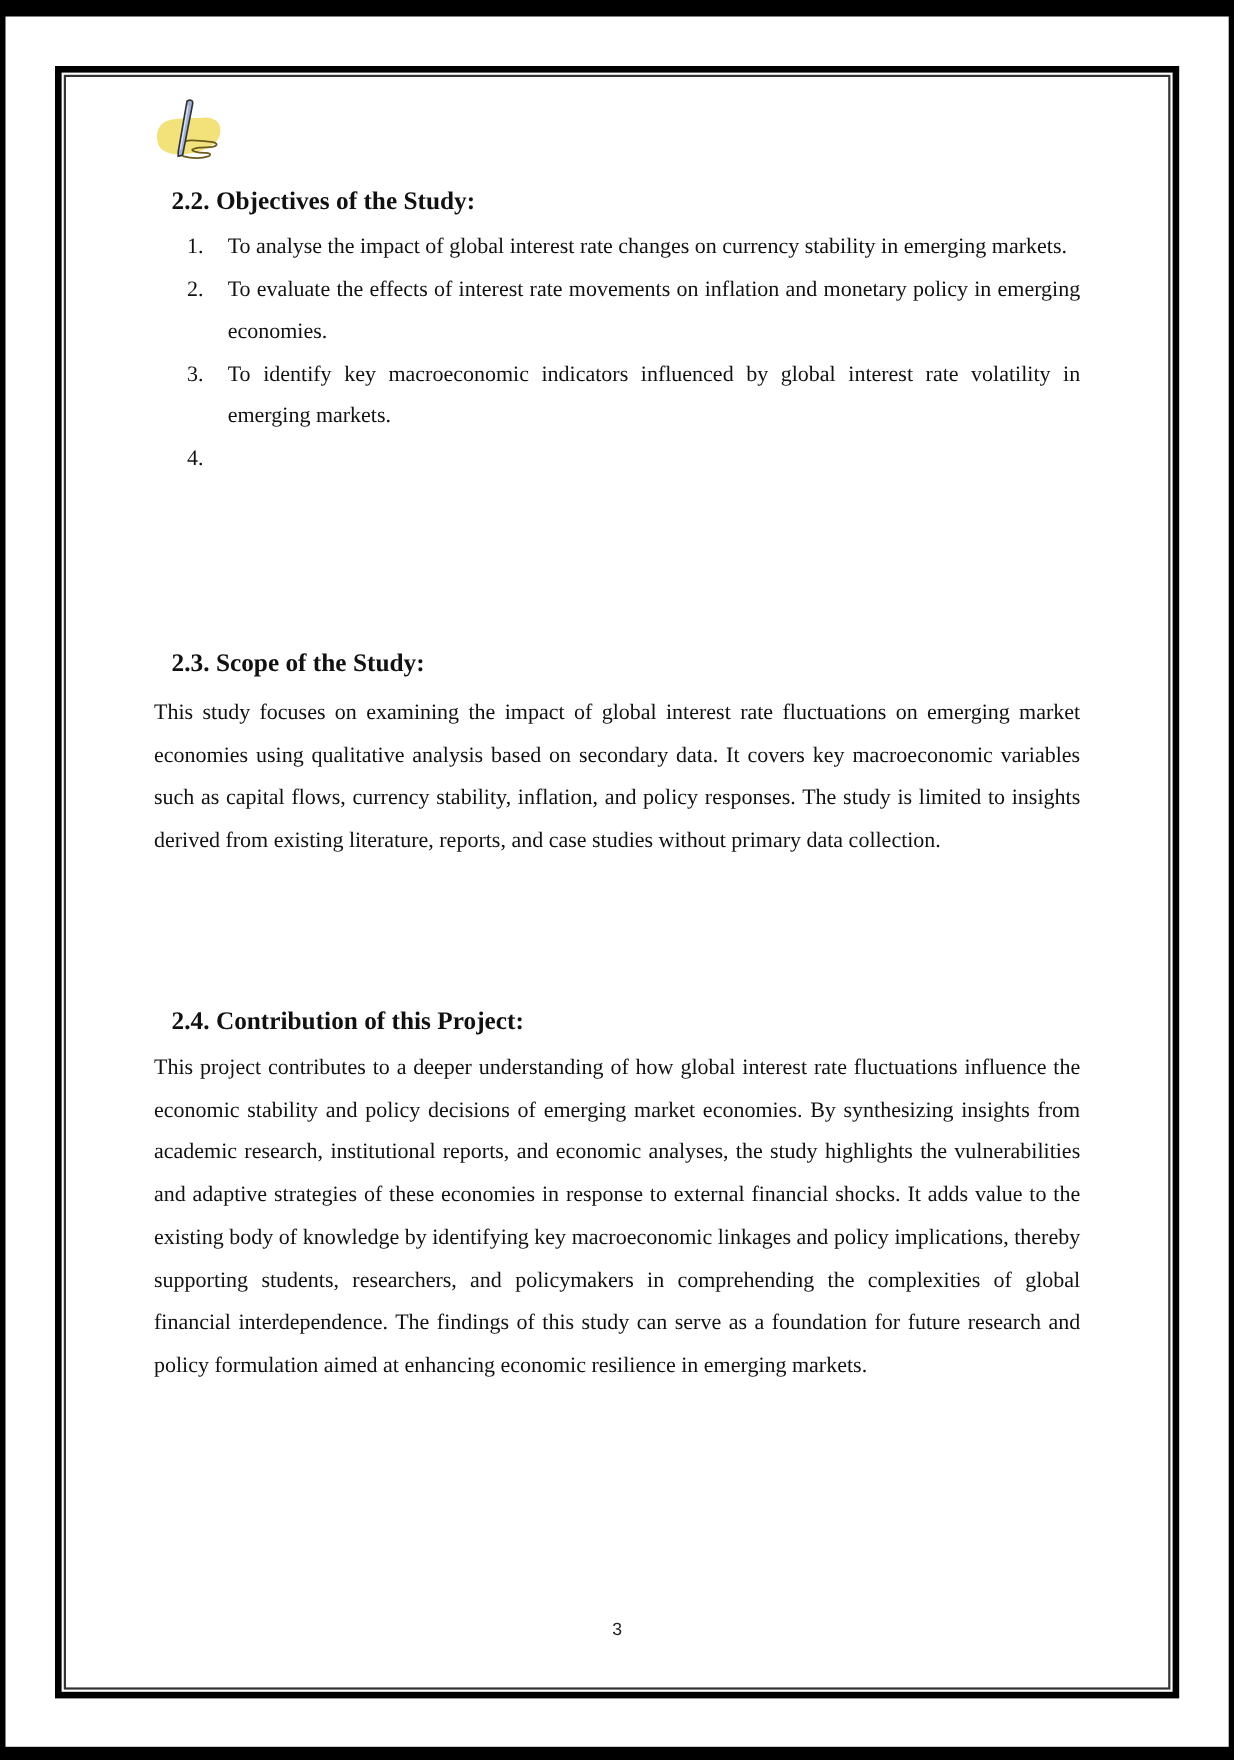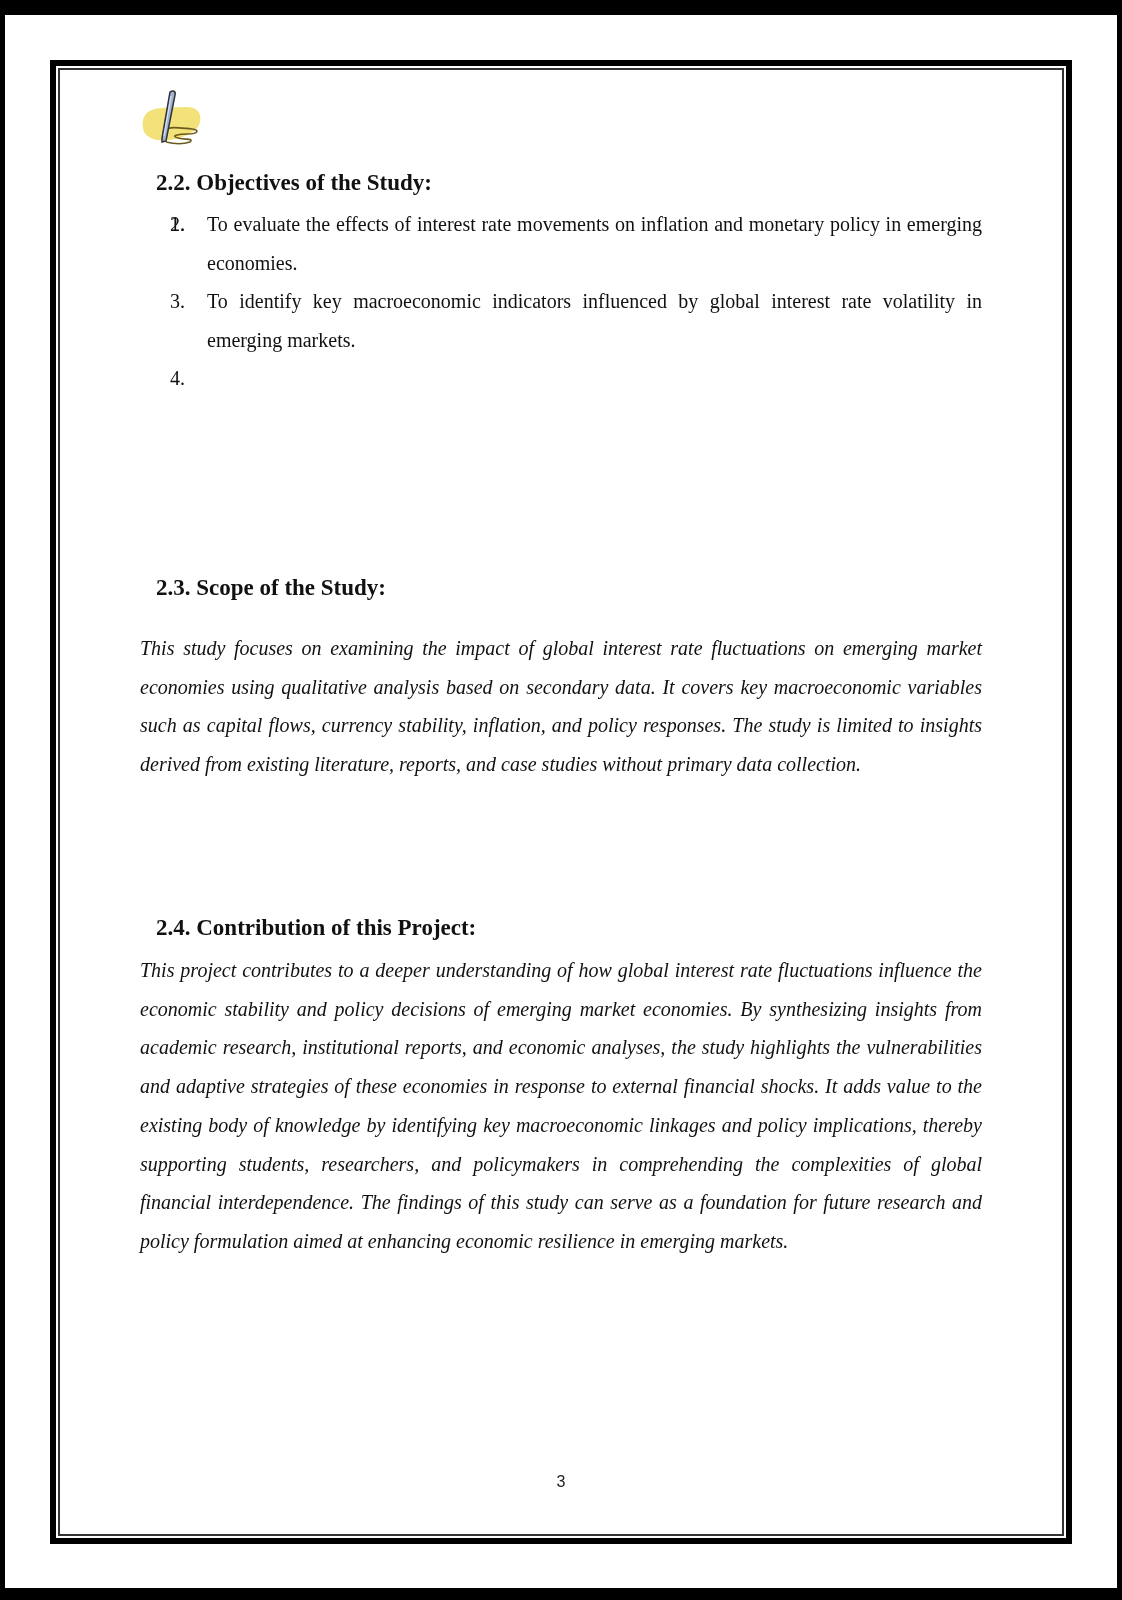--- a/index.html
+++ b/index.html
@@ -64,21 +64,20 @@
   }
   .body-para {
     position: absolute;
     left: 140px;
     width: 842px;
     margin: 0;
     font-size: 20px;
     line-height: 38.7px;
     text-align: justify;
     text-align-last: left;
-    font-style: italic;
   }
   .page-number {
     position: absolute;
     left: 0; width: 1122px;
     top: 1473px;
     text-align: center;
     font-family: "Liberation Sans", "DejaVu Sans", sans-serif;
     font-size: 16px;
     color: #222;
   }
@@ -97,33 +96,34 @@
   <path d="M25 54 L26 42 C30 38, 40 40, 52 41 C60 42, 58 46, 48 46 C38 46, 30 48, 38 50 C46 52, 54 50, 50 54 C44 56, 34 56, 26 54" fill="none" stroke="#6b5a1e" stroke-width="1.6"></path>
   <path d="M30 4 C33 2, 36 3, 35 7 L26 53 L22 54 L22 50 Z" fill="#9fb4d8" stroke="#333" stroke-width="1.5"></path>
   <path d="M31 8 L24 48" stroke="#d8e2f2" stroke-width="1.2"></path>
 </svg>
 
 <h2 class="heading" style="top:152px;">2.2. Objectives of the Study:</h2>
 
 <ol class="objectives">
   <li>
     <span class="num">1.</span>
+    <span>To analyse the impact of global interest rate changes on currency stability in emerging markets.</span>
   </li>
   <li>
     <span class="num">2.</span>
     <span>To evaluate the effects of interest rate movements on inflation and monetary policy in emerging economies.</span>
   </li>
   <li>
     <span class="num">3.</span>
     <span>To identify key macroeconomic indicators influenced by global interest rate volatility in emerging markets.</span>
   </li>
   <li>
     <span class="num">4.</span>
   </li>
 </ol>
 
-<h2 class="heading" style="top:557px;text-align:right;">2.3. Scope of the Study:</h2>
+<h2 class="heading" style="top:572px;text-align:right;">2.3. Scope of the Study:</h2>
 <p class="body-para" style="top:629px;">This study focuses on examining the impact of global interest rate fluctuations on emerging market economies using qualitative analysis based on secondary data. It covers key macroeconomic variables such as capital flows, currency stability, inflation, and policy responses. The study is limited to insights derived from existing literature, reports, and case studies without primary data collection.</p>
 
 <h2 class="heading" style="top:897px;">2.4. Contribution of this Project:</h2>
 <p class="body-para" style="top:951px;">This project contributes to a deeper understanding of how global interest rate fluctuations influence the economic stability and policy decisions of emerging market economies. By synthesizing insights from academic research, institutional reports, and economic analyses, the study highlights the vulnerabilities and adaptive strategies of these economies in response to external financial shocks. It adds value to the existing body of knowledge by identifying key macroeconomic linkages and policy implications, thereby supporting students, researchers, and policymakers in comprehending the complexities of global financial interdependence. The findings of this study can serve as a foundation for future research and policy formulation aimed at enhancing economic resilience in emerging markets.</p>
 
 <div class="page-number">3</div>
 
 </body></html>

